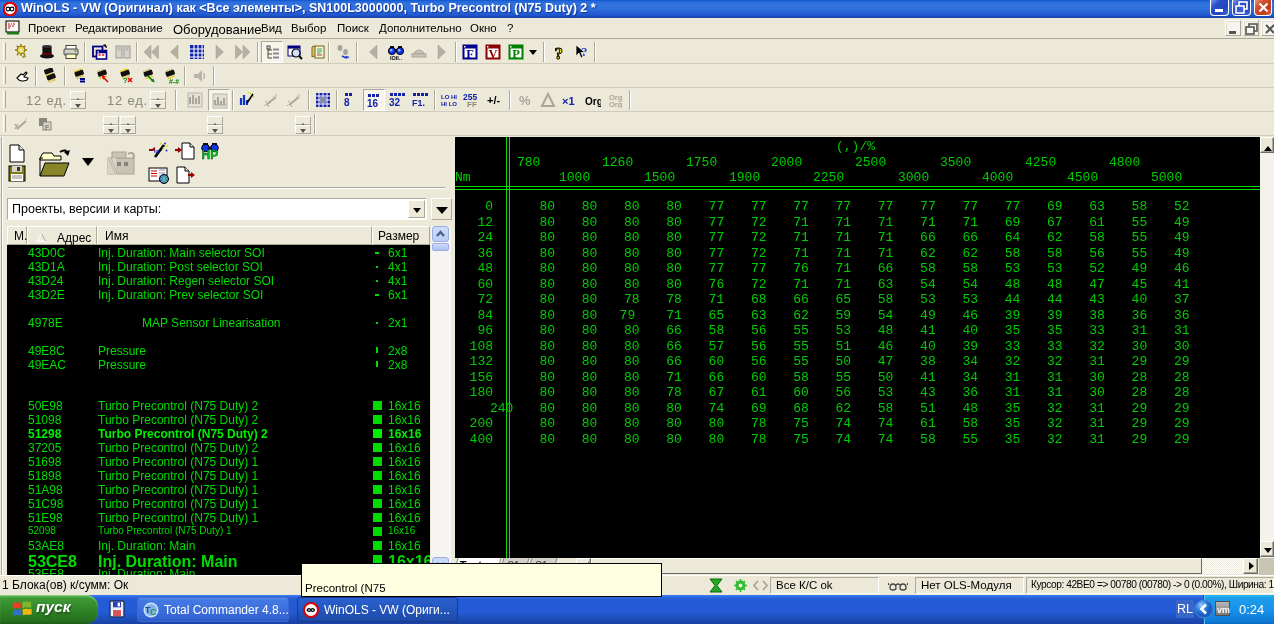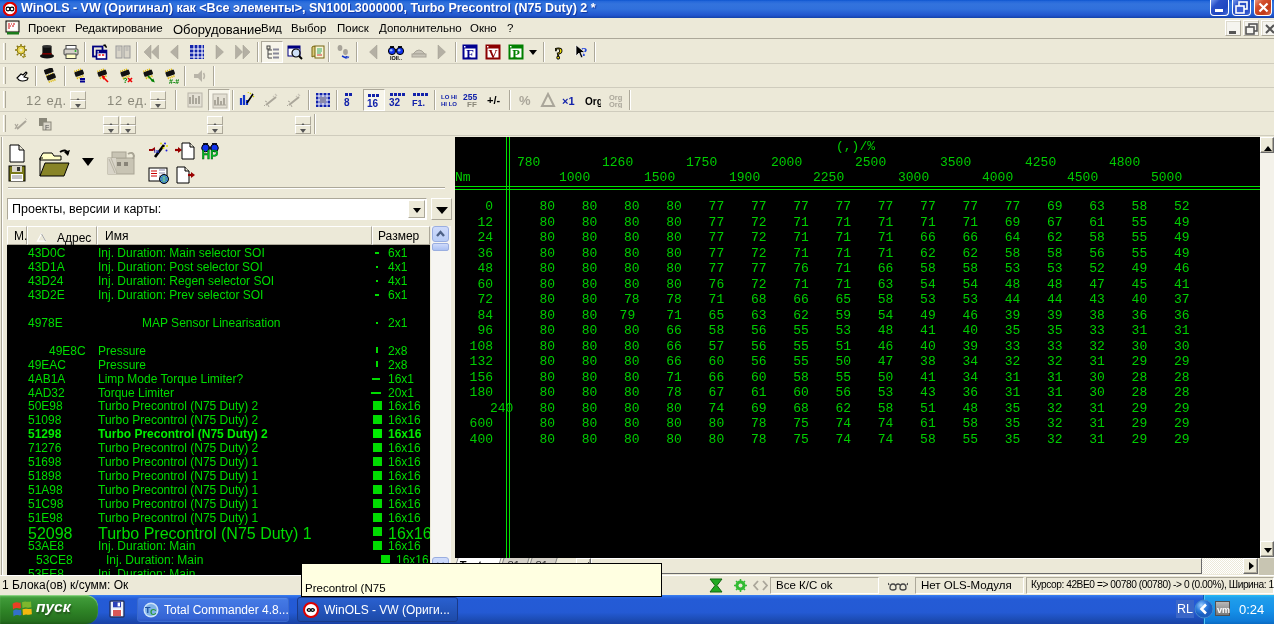--- a/index.html
+++ b/index.html
@@ -626,63 +626,51 @@
 <span style="position:absolute;left:368px;top:6px;width:4px;height:2px;background:#00dc00"></span>
 <span style="position:absolute;left:381px;">6x1</span>
 </div>
 <div style="position:absolute;left:0px;top:70.8px;width:423px;height:14px;font-size:12px;font-weight:400;color:#00dc00;white-space:nowrap;">
 <span style="position:absolute;left:21px;">4978E</span>
 <span style="position:absolute;left:91px;margin-left:44px;">MAP Sensor Linearisation</span>
 <span style="position:absolute;left:369px;top:6px;width:2px;height:2px;background:#00dc00"></span>
 <span style="position:absolute;left:381px;">2x1</span>
 </div>
 <div style="position:absolute;left:0px;top:98.6px;width:423px;height:14px;font-size:12px;font-weight:400;color:#00dc00;white-space:nowrap;">
-<span style="position:absolute;left:21px;margin-left:21px;">49E8C</span>
+<span style="position:absolute;left:21px;">49E8C</span>
 <span style="position:absolute;left:91px;">Pressure</span>
 <span style="position:absolute;left:369px;top:3px;width:2px;height:6px;background:#00dc00"></span>
 <span style="position:absolute;left:381px;">2x8</span>
 </div>
 <div style="position:absolute;left:0px;top:112.6px;width:423px;height:14px;font-size:12px;font-weight:400;color:#00dc00;white-space:nowrap;">
 <span style="position:absolute;left:21px;">49EAC</span>
 <span style="position:absolute;left:91px;">Pressure</span>
 <span style="position:absolute;left:369px;top:3px;width:2px;height:6px;background:#00dc00"></span>
 <span style="position:absolute;left:381px;">2x8</span>
 </div>
-<div style="position:absolute;left:0px;top:126.6px;width:423px;height:14px;font-size:12px;font-weight:400;color:#00dc00;white-space:nowrap;">
-<span style="position:absolute;left:21px;">4AB1A</span>
-<span style="position:absolute;left:91px;">Limp Mode Torque Limiter?</span>
-<span style="position:absolute;left:365px;top:6px;width:8px;height:2px;background:#00dc00"></span>
-<span style="position:absolute;left:381px;">16x1</span>
-</div>
-<div style="position:absolute;left:0px;top:140.5px;width:423px;height:14px;font-size:12px;font-weight:400;color:#00dc00;white-space:nowrap;">
-<span style="position:absolute;left:21px;">4AD32</span>
-<span style="position:absolute;left:91px;">Torque Limiter</span>
-<span style="position:absolute;left:364px;top:6px;width:10px;height:2px;background:#00dc00"></span>
-<span style="position:absolute;left:381px;">20x1</span>
-</div>
 <div style="position:absolute;left:0px;top:154.4px;width:423px;height:14px;font-size:12px;font-weight:400;color:#00dc00;white-space:nowrap;">
 <span style="position:absolute;left:21px;">50E98</span>
 <span style="position:absolute;left:91px;">Turbo Precontrol (N75 Duty) 2</span>
 <span style="position:absolute;left:366px;top:2px;width:9px;height:9px;background:#00dc00"></span>
 <span style="position:absolute;left:381px;">16x16</span>
 </div>
 <div style="position:absolute;left:0px;top:168.4px;width:423px;height:14px;font-size:12px;font-weight:400;color:#00dc00;white-space:nowrap;">
 <span style="position:absolute;left:21px;">51098</span>
 <span style="position:absolute;left:91px;">Turbo Precontrol (N75 Duty) 2</span>
 <span style="position:absolute;left:366px;top:2px;width:9px;height:9px;background:#00dc00"></span>
 <span style="position:absolute;left:381px;">16x16</span>
 </div>
 <div style="position:absolute;left:0px;top:182.4px;width:423px;height:14px;font-size:12px;font-weight:700;color:#00ee00;white-space:nowrap;">
 <span style="position:absolute;left:21px;">51298</span>
 <span style="position:absolute;left:91px;">Turbo Precontrol (N75 Duty) 2</span>
 <span style="position:absolute;left:366px;top:2px;width:9px;height:9px;background:#00ee00"></span>
 <span style="position:absolute;left:381px;">16x16</span>
 </div>
 <div style="position:absolute;left:0px;top:196.3px;width:423px;height:14px;font-size:12px;font-weight:400;color:#00dc00;white-space:nowrap;">
-<span style="position:absolute;left:21px;">71276</span>
+<span style="position:absolute;left:21px;">37205</span>
 <span style="position:absolute;left:91px;">Turbo Precontrol (N75 Duty) 2</span>
 <span style="position:absolute;left:366px;top:2px;width:9px;height:9px;background:#00dc00"></span>
 <span style="position:absolute;left:381px;">16x16</span>
 </div>
 <div style="position:absolute;left:0px;top:210.2px;width:423px;height:14px;font-size:12px;font-weight:400;color:#00dc00;white-space:nowrap;">
 <span style="position:absolute;left:21px;">51698</span>
 <span style="position:absolute;left:91px;">Turbo Precontrol (N75 Duty) 1</span>
 <span style="position:absolute;left:366px;top:2px;width:9px;height:9px;background:#00dc00"></span>
 <span style="position:absolute;left:381px;">16x16</span>
 </div>
@@ -703,33 +691,33 @@
 <span style="position:absolute;left:91px;">Turbo Precontrol (N75 Duty) 1</span>
 <span style="position:absolute;left:366px;top:2px;width:9px;height:9px;background:#00dc00"></span>
 <span style="position:absolute;left:381px;">16x16</span>
 </div>
 <div style="position:absolute;left:0px;top:266.1px;width:423px;height:14px;font-size:12px;font-weight:400;color:#00dc00;white-space:nowrap;">
 <span style="position:absolute;left:21px;">51E98</span>
 <span style="position:absolute;left:91px;">Turbo Precontrol (N75 Duty) 1</span>
 <span style="position:absolute;left:366px;top:2px;width:9px;height:9px;background:#00dc00"></span>
 <span style="position:absolute;left:381px;">16x16</span>
 </div>
-<div style="position:absolute;left:0px;top:280.0px;width:423px;height:14px;font-size:16px;font-weight:400;color:#00dc00;white-space:nowrap;">
+<div style="position:absolute;left:0px;top:280.0px;width:423px;height:14px;font-size:10px;font-weight:400;color:#00dc00;white-space:nowrap;">
 <span style="position:absolute;left:21px;">52098</span>
 <span style="position:absolute;left:91px;">Turbo Precontrol (N75 Duty) 1</span>
 <span style="position:absolute;left:366px;top:2px;width:9px;height:9px;background:#00dc00"></span>
 <span style="position:absolute;left:381px;">16x16</span>
 </div>
 <div style="position:absolute;left:0px;top:294.0px;width:423px;height:14px;font-size:12px;font-weight:400;color:#00dc00;white-space:nowrap;">
 <span style="position:absolute;left:21px;">53AE8</span>
 <span style="position:absolute;left:91px;">Inj. Duration: Main</span>
 <span style="position:absolute;left:366px;top:2px;width:9px;height:9px;background:#00dc00"></span>
 <span style="position:absolute;left:381px;">16x16</span>
 </div>
-<div style="position:absolute;left:8px;top:307.9px;width:423px;height:14px;font-size:12px;font-weight:400;color:#00dc00;white-space:nowrap;">
+<div style="position:absolute;left:0px;top:307.9px;width:423px;height:14px;font-size:16px;font-weight:700;color:#00dc00;white-space:nowrap;">
 <span style="position:absolute;left:21px;">53CE8</span>
 <span style="position:absolute;left:91px;">Inj. Duration: Main</span>
 <span style="position:absolute;left:366px;top:2px;width:9px;height:9px;background:#00dc00"></span>
 <span style="position:absolute;left:381px;">16x16</span>
 </div>
 <div style="position:absolute;left:0px;top:321.8px;width:423px;height:14px;font-size:12px;font-weight:400;color:#00dc00;white-space:nowrap;">
 <span style="position:absolute;left:21px;">53EE8</span>
 <span style="position:absolute;left:91px;">Inj. Duration: Main</span>
 <span style="position:absolute;left:366px;top:2px;width:9px;height:9px;background:#00dc00"></span>
 <span style="position:absolute;left:381px;">16x16</span>
@@ -999,21 +987,21 @@
 <div class="mapt" style="left:333.8px;top:263.9px;width:20px;text-align:right;">68</div>
 <div class="mapt" style="left:376.1px;top:263.9px;width:20px;text-align:right;">62</div>
 <div class="mapt" style="left:418.4px;top:263.9px;width:20px;text-align:right;">58</div>
 <div class="mapt" style="left:460.7px;top:263.9px;width:20px;text-align:right;">51</div>
 <div class="mapt" style="left:503.0px;top:263.9px;width:20px;text-align:right;">48</div>
 <div class="mapt" style="left:545.3px;top:263.9px;width:20px;text-align:right;">35</div>
 <div class="mapt" style="left:587.6px;top:263.9px;width:20px;text-align:right;">32</div>
 <div class="mapt" style="left:629.9px;top:263.9px;width:20px;text-align:right;">31</div>
 <div class="mapt" style="left:672.2px;top:263.9px;width:20px;text-align:right;">29</div>
 <div class="mapt" style="left:714.5px;top:263.9px;width:20px;text-align:right;">29</div>
-<div class="mapt" style="left:0px;top:279.4px;width:38px;text-align:right;">600</div>
+<div class="mapt" style="left:0px;top:279.4px;width:38px;text-align:right;">200</div>
 <div class="mapt" style="left:80.0px;top:279.4px;width:20px;text-align:right;">80</div>
 <div class="mapt" style="left:122.3px;top:279.4px;width:20px;text-align:right;">80</div>
 <div class="mapt" style="left:164.6px;top:279.4px;width:20px;text-align:right;">80</div>
 <div class="mapt" style="left:206.9px;top:279.4px;width:20px;text-align:right;">80</div>
 <div class="mapt" style="left:249.2px;top:279.4px;width:20px;text-align:right;">80</div>
 <div class="mapt" style="left:291.5px;top:279.4px;width:20px;text-align:right;">78</div>
 <div class="mapt" style="left:333.8px;top:279.4px;width:20px;text-align:right;">75</div>
 <div class="mapt" style="left:376.1px;top:279.4px;width:20px;text-align:right;">74</div>
 <div class="mapt" style="left:418.4px;top:279.4px;width:20px;text-align:right;">74</div>
 <div class="mapt" style="left:460.7px;top:279.4px;width:20px;text-align:right;">61</div>

